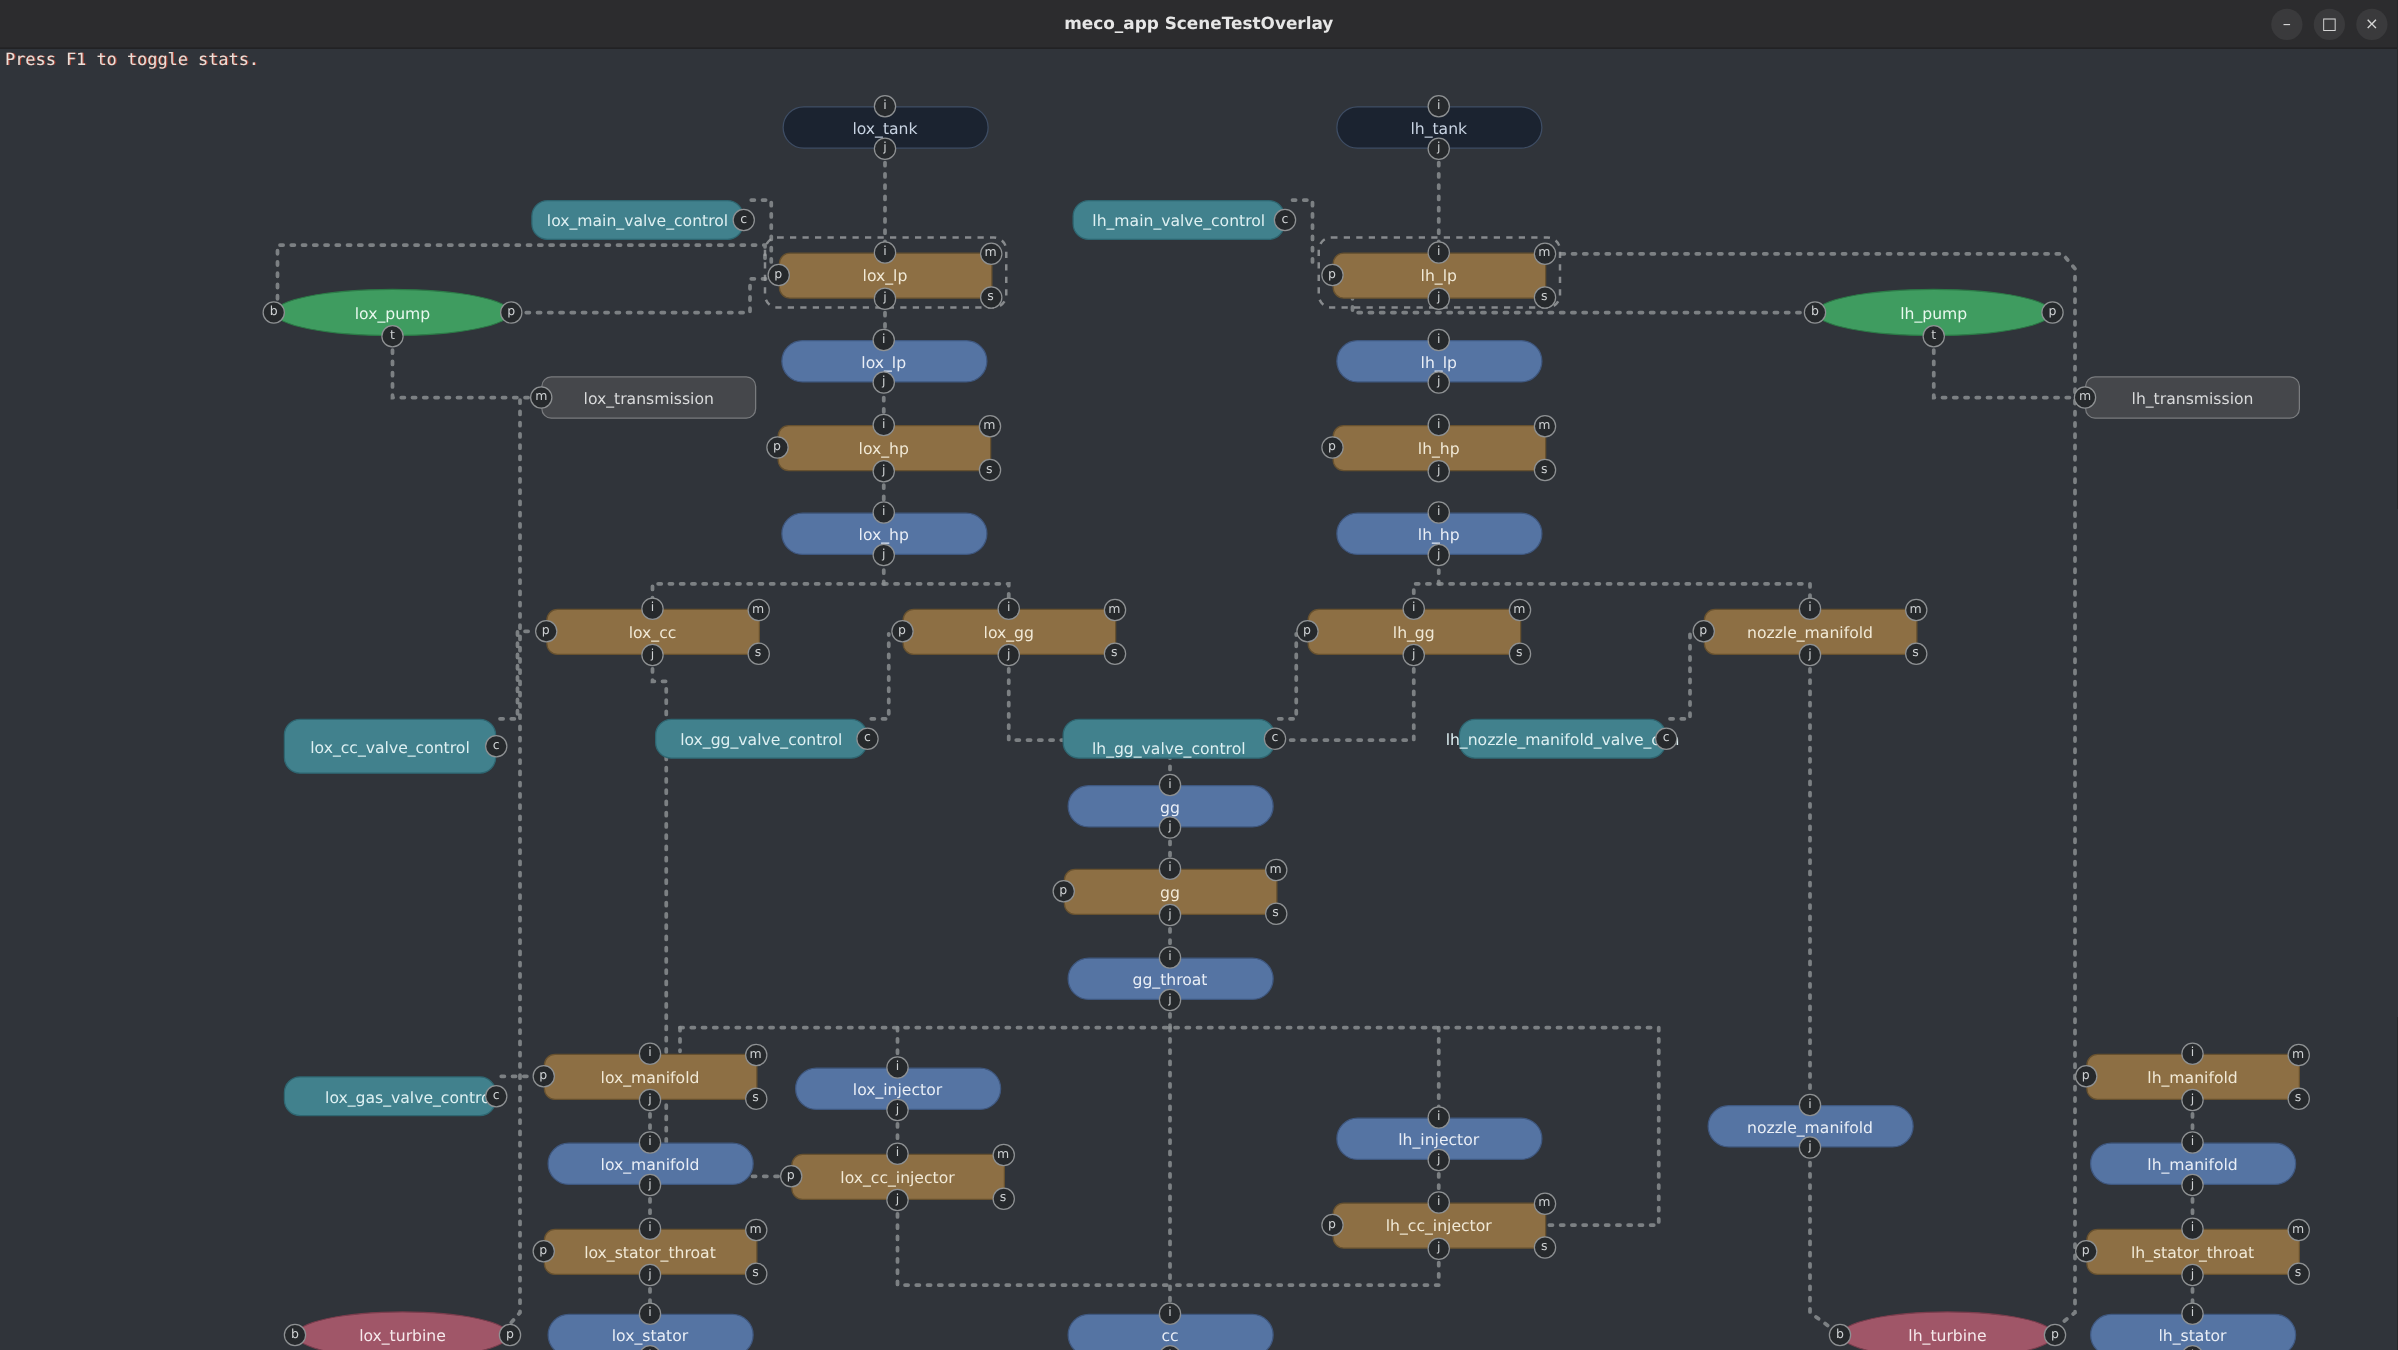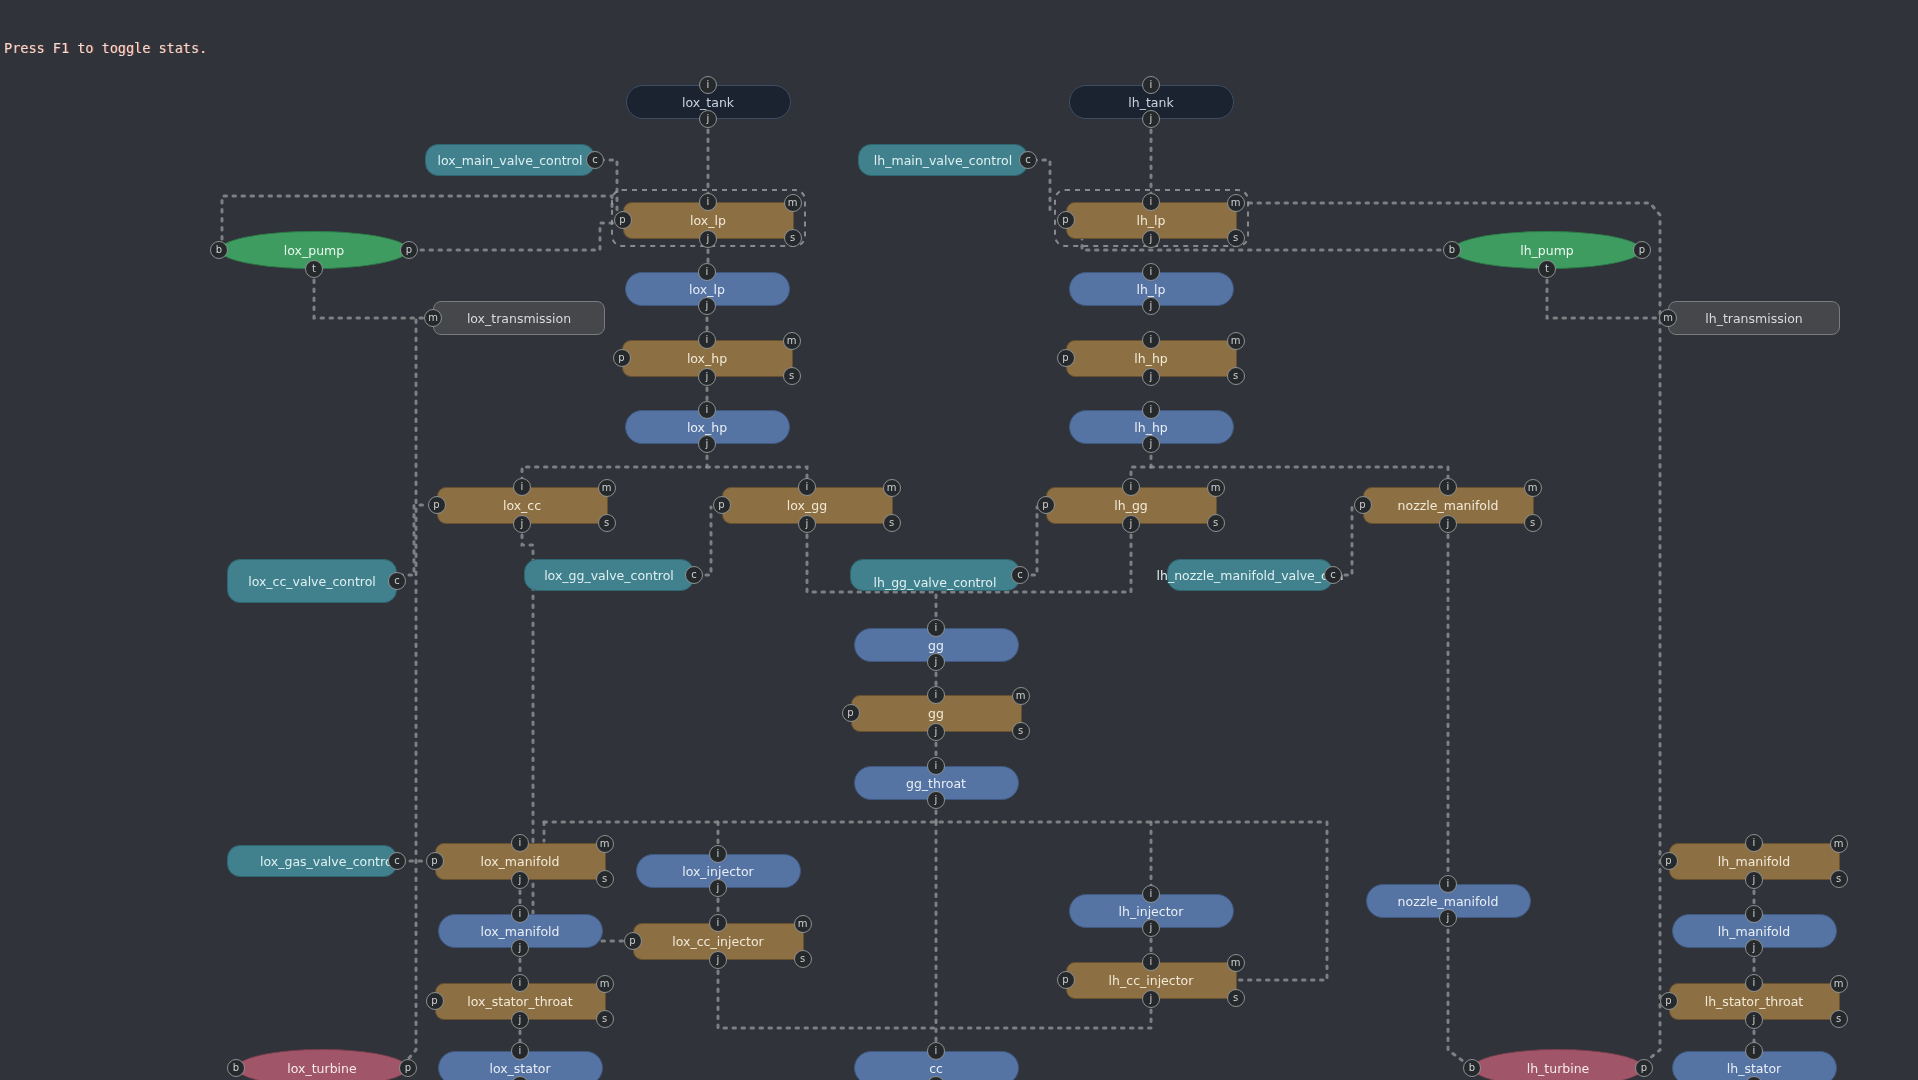--- a/index.html
+++ b/index.html
@@ -21,39 +21,47 @@
   #edges{position:absolute;left:0;top:0;z-index:1;}
   .edge{fill:none;stroke:#8a8e91;stroke-width:3;stroke-dasharray:2.5 6.5;stroke-linecap:round;opacity:.85;}
   .sel-outline{fill:none;stroke:#9da0a3;stroke-width:2;stroke-dasharray:5 5;opacity:.8;}
   
   .node{position:absolute;display:flex;align-items:center;justify-content:center;
     font-size:12.5px;z-index:2;box-sizing:border-box;cursor:default;}
   .node .label{white-space:nowrap;z-index:2;}
   .node.tank {background:#1b2330;border:1.5px solid #3e4d64;border-radius:17px;color:#c8d3e2;}
   .node.brown{background:#8d6f44;border:1.5px solid #67512f;border-radius:9px;color:#f1e9d6;}
   .node.blue {background:#5574a3;border:1.5px solid #3f5880;border-radius:17px;color:#e9eef6;}
-  .node.teal {background:#41818d;border:1.5px solid #2e6671;border-radius:13px;color:#def0f2;}
+  .node.teal {background:#41818d;border:1.5px solid #2e6671;border-radius:13px;color:#def0f2;margin-top:16px;}
   .node.green{background:#3f9c60;border:1.5px solid #2c7a47;border-radius:50%;color:#e8f8ee;}
   .node.gray {background:#45474b;border:1.5px solid #797b7e;border-radius:8px;color:#d9dadb;}
   .node.red  {background:#a05668;border:1.5px solid #7b3d4d;border-radius:50%;color:#f6e9ec;}
   
   .port{position:absolute;width:16px;height:16px;border-radius:50%;
     background:#26292c;border:1.5px solid #8e9193;color:#cdd0d2;
     font-size:10px;line-height:16px;text-align:center;box-sizing:content-box;z-index:4;}
   .pos-top         {left:50%;transform:translateX(-50%);top:-10px;}
   .pos-bottom      {left:50%;transform:translateX(-50%);bottom:-10px;}
   .pos-left        {top:50%;transform:translateY(-50%);left:-10px;}
   .pos-right       {top:50%;transform:translateY(-50%);right:-10px;}
   .pos-top-right   {right:-9px;top:-9px;}
   .pos-bottom-right{right:-9px;bottom:-9px;}
 </style>
 </head>
 <body>
 
 <div id="app">
+  <div id="titlebar">
+    <span id="win-title">meco_app SceneTestOverlay</span>
+    <div id="win-controls">
+        <div class="win-btn">–</div>
+        <div class="win-btn">□</div>
+        <div class="win-btn">×</div>
+      </div>
+  </div>
   <div id="canvas">
     <div id="stats-hint">Press F1 to toggle stats.</div>
   <svg id="edges" width="1918" height="1042">
         <polyline points="708,83 708,161" class="edge"></polyline>
         <polyline points="1151,83 1151,161" class="edge"></polyline>
         <polyline points="601,122 617,122 617,173" class="edge"></polyline>
         <polyline points="1034,122 1050,122 1050,173" class="edge"></polyline>
         <polyline points="412,212 600,212 600,185 613,185" class="edge"></polyline>
         <polyline points="1449,212 1082,212 1082,185 1069,185" class="edge"></polyline>
         <polyline points="314,233 314,280 424,280" class="edge"></polyline>

